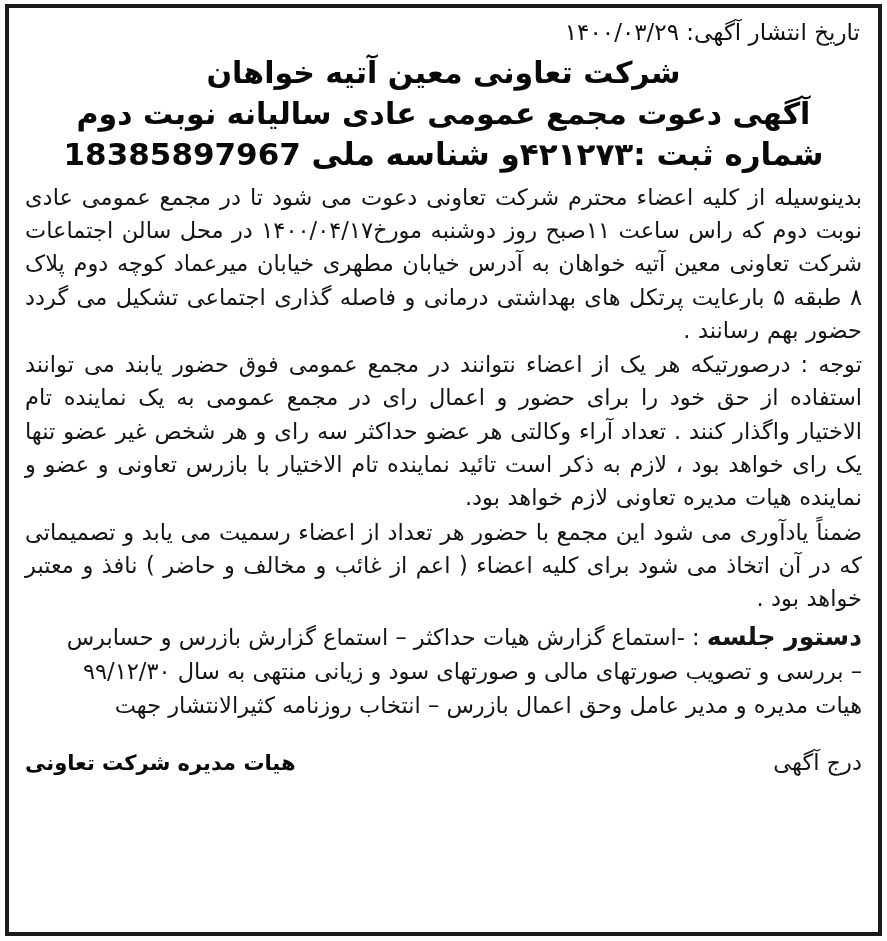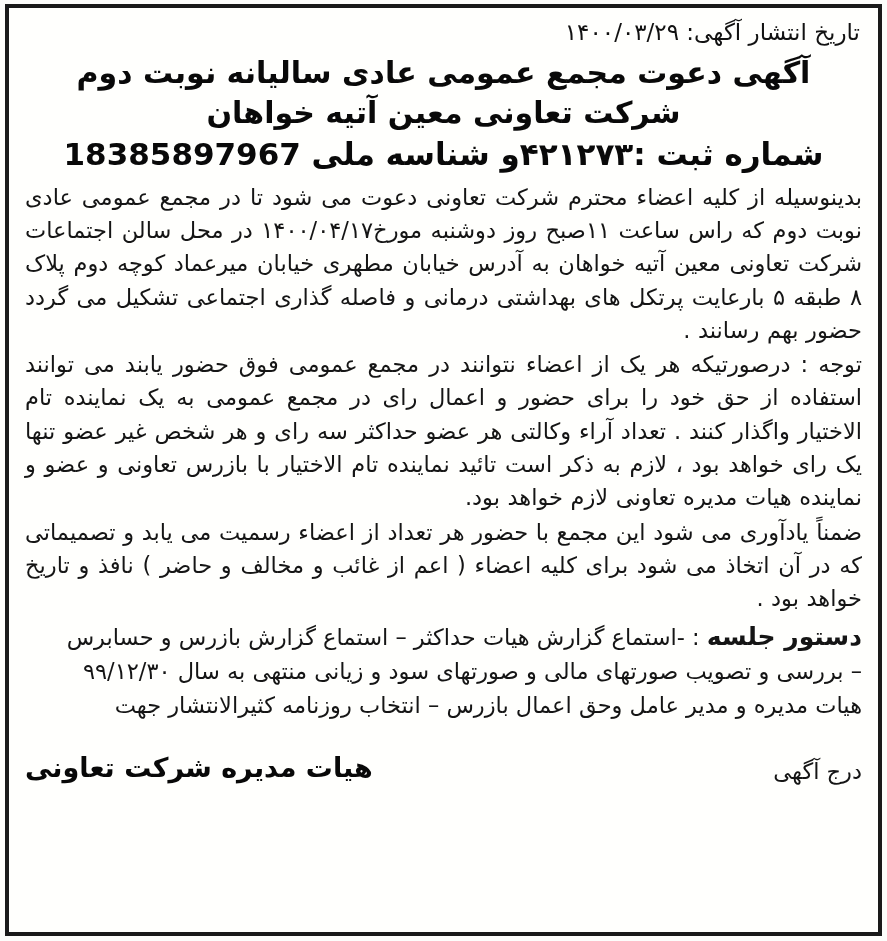--- a/index.html
+++ b/index.html
@@ -111,52 +111,52 @@
     margin-top: -2px;
   }
   .sig-right {
     font-size: 22.5px;
     color: #151515;
     line-height: 1.5;
     order: 1;
     margin-left: 10px;
   }
   .sig-left {
-    font-size: 27px;
+    font-size: 21px;
     font-weight: 700;
     color: #080808;
     letter-spacing: -0.5px;
     line-height: 1.4;
     order: 2;
     white-space: nowrap;
     padding-bottom: 2px;
     margin-top: 28px;
   }
 </style>
 </head>
 <body>
 
 <div class="page">
   <div class="frame">
     <div class="inner">
 
       <div class="date-line">تاریخ انتشار آگهی: ۱۴۰۰/۰۳/۲۹</div>
 
       <div class="headings">
+        <div class="hl hl-2">شرکت تعاونی معین آتیه خواهان</div>
         <div class="hl hl-1">آگهی دعوت مجمع عمومی عادی سالیانه نوبت دوم</div>
-        <div class="hl hl-2">شرکت تعاونی معین آتیه خواهان</div>
         <div class="hl hl-3">شماره ثبت :۴۲۱۲۷۳و شناسه ملی 18385897967</div>
       </div>
 
       <div class="body-block">
         <p class="para">بدینوسیله از کلیه اعضاء محترم شرکت تعاونی دعوت می شود تا در مجمع عمومی عادی  نوبت دوم   که راس ساعت ۱۱صبح  روز دوشنبه  مورخ۱۴۰۰/۰۴/۱۷ در محل سالن اجتماعات شرکت تعاونی معین آتیه خواهان به آدرس خیابان مطهری خیابان میرعماد کوچه دوم پلاک ۸ طبقه ۵ بارعایت پرتکل های بهداشتی درمانی و فاصله گذاری اجتماعی تشکیل می گردد حضور بهم رسانند .</p>
 
         <p class="para">توجه : درصورتیکه هر یک از اعضاء نتوانند در مجمع عمومی فوق حضور یابند می توانند استفاده از حق خود را برای حضور و اعمال رای در مجمع عمومی به یک نماینده تام الاختیار واگذار کنند . تعداد آراء وکالتی هر عضو حداکثر سه رای و هر شخص غیر عضو تنها یک رای خواهد بود ، لازم به ذکر است تائید نماینده تام الاختیار با  بازرس تعاونی و عضو  و نماینده هیات مدیره تعاونی  لازم خواهد بود.</p>
 
-        <p class="para">ضمناً یادآوری می شود این مجمع با حضور هر   تعداد از   اعضاء  رسمیت می یابد و تصمیماتی که در آن اتخاذ می شود برای کلیه اعضاء   ( اعم از غائب و مخالف و حاضر ) نافذ و تاریخ خواهد بود .</p>
+        <p class="para">ضمناً یادآوری می شود این مجمع با حضور هر   تعداد از   اعضاء  رسمیت می یابد و تصمیماتی که در آن اتخاذ می شود برای کلیه اعضاء   ( اعم از غائب و مخالف و حاضر ) نافذ و معتبر خواهد بود .</p>
       </div>
 
       <div class="agenda">
         <span class="agenda-label">دستور جلسه</span><span> : </span><span>-استماع گزارش هیات حداکثر  – استماع گزارش بازرس و حسابرس</span>
         <span class="agenda-line">– بررسی و تصویب صورتهای مالی و صورتهای سود و زیانی منتهی به سال ۹۹/۱۲/۳۰</span>
         <span class="agenda-line">هیات مدیره و مدیر عامل وحق اعمال بازرس – انتخاب روزنامه کثیرالانتشار جهت</span>
       </div>
 
       <div class="sig-row">
         <span class="sig-right">درج آگهی</span>

